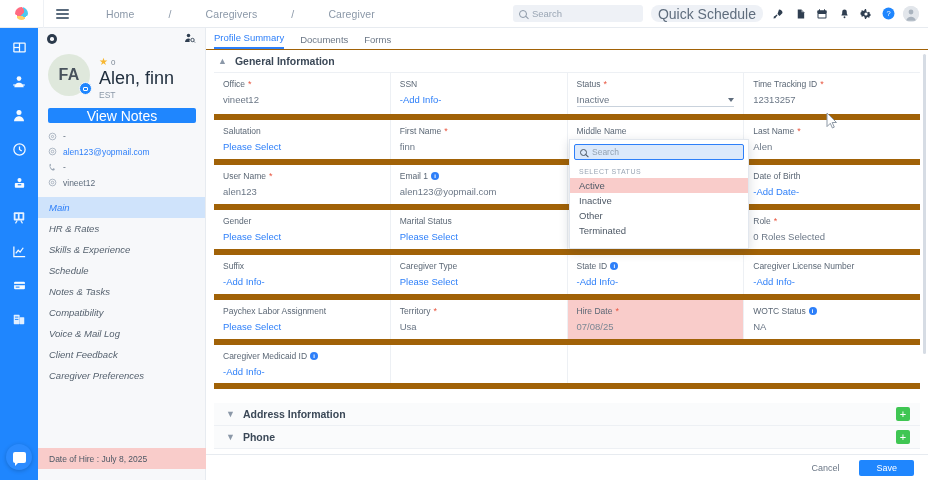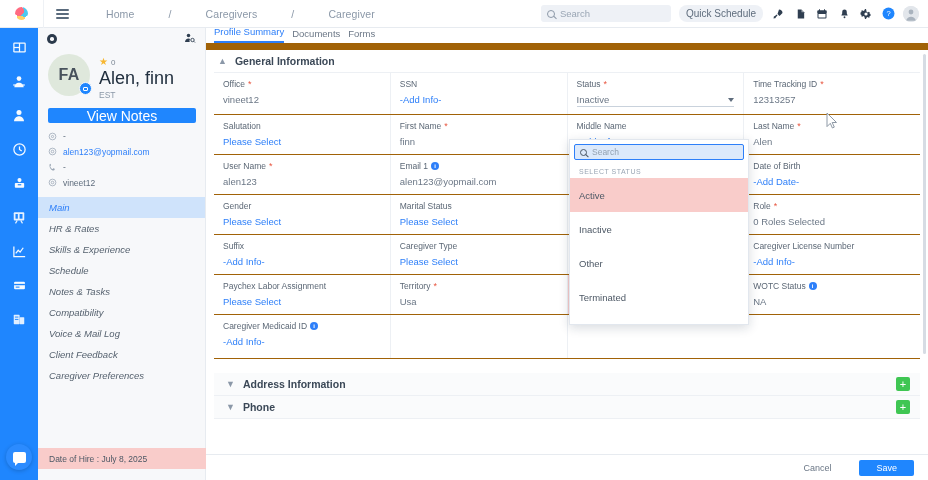--- a/index.html
+++ b/index.html
@@ -42,21 +42,21 @@
   }
   .search-box .sicon { width:8px;height:8px;border:1.2px solid #8d99a8;border-radius:50%;position:relative;flex:none; }
   .search-box .sicon::after { content:""; position:absolute; right:-3px; bottom:-2px; width:4px;height:1.2px;background:#8d99a8;transform:rotate(45deg); }
   .search-box input {
     border: none; background: transparent; outline: none;
     font-family: "Liberation Sans", sans-serif; font-size: 9.5px; color:#6d7a89; width: 100%;
   }
   .search-box input::placeholder { color:#9aa6b4; }
   .qs-btn {
     height: 17px; background: #eef1f6; border-radius: 8px; border: none;
-    font-family: "Liberation Sans", sans-serif; font-size: 10px; color: #5f6d7d;
+    font-family: "Liberation Sans", sans-serif; font-size: 14px; color: #5f6d7d;
     padding: 0 7px; cursor: pointer; white-space: nowrap;
   }
   .tb-icon { width: 14px; height: 14px; display:flex; align-items:center; justify-content:center; cursor:pointer; color:#2f3e50; }
   .tb-icon svg { display:block; }
   .avatar-top {
     width: 16px; height: 16px; border-radius: 50%; background: #dfe4ea;
     display:flex; align-items:flex-end; justify-content:center; overflow:hidden; cursor:pointer;
   }
 
   
@@ -118,30 +118,30 @@
     font-size: 9.5px; color:#56626f; cursor:pointer;
   }
   .nav-item.active { background:#cfe3fb; color:#2d7ff9; }
   .hire-banner {
     position:absolute; left:0; width:168px; top:420px; height:21px; background:#f9ccca;
     display:flex; align-items:center; padding-left:11px; font-size:8.5px; color:#4d5865;
   }
 
   
   .main { position: absolute; top: 28px; left: 206px; width: 722px; height: 452px; background:#fff; }
-  .tabs { height: 22px; display:flex; align-items:flex-end; gap: 8px; padding-left: 8px; border-bottom:7px solid #a16207; }
+  .tabs { height: 22px; display:flex; align-items:flex-end; gap: 16px; padding-left: 8px; border-bottom:1px solid #a16207; }
   .tab { font-size: 9.5px; color:#6b7786; padding-bottom:4px; cursor:pointer; }
   .tab.active { color:#2d7ff9; border-bottom:2px solid #2d7ff9; }
 
   .sect-header { height: 22px; display:flex; align-items:center; gap:8px; padding-left: 12px; }
   .caret { font-size: 9px; color:#8b98a8; }
   .sect-title { font-size: 10.5px; font-weight:bold; color:#3b4857; }
 
   .grid { margin: 0 8px; border-top:1px solid #edf0f4; }
-  .grow { display:flex; border-bottom:1px solid #a16207; }
+  .grow { display:flex; border-bottom:6px solid #a16207; }
   .cell {
     flex: 1 1 0; min-width:0; padding: 6px 9px 7px 9px; border-right:1px solid #edf0f4; position:relative;
   }
   .cell:last-child { border-right:none; }
   .clabel { font-size: 8.5px; color:#5b6775; white-space:nowrap; display:flex; align-items:center; gap:3px; }
   .req { color:#e8553f; font-size:9px; line-height:1; }
   .info-i {
     width:8px;height:8px;border-radius:50%;background:#2d7ff9;color:#fff;font-size:6px;
     display:inline-flex;align-items:center;justify-content:center; font-weight:bold;
   }
@@ -166,37 +166,37 @@
   }
   .dd-search {
     margin: 4px; height: 16px; background:#dce9fb; border:1px solid #2d7ff9; border-radius:2px;
     display:flex; align-items:center; gap:5px; padding: 0 5px;
   }
   .dd-search .sicon2 { width:7px;height:7px;border:1.2px solid #4a5867;border-radius:50%;position:relative;flex:none; }
   .dd-search .sicon2::after{content:"";position:absolute;right:-2.5px;bottom:-1.5px;width:3.5px;height:1.2px;background:#4a5867;transform:rotate(45deg);}
   .dd-search input { border:none;background:transparent;outline:none;font-family:"Liberation Sans",sans-serif;font-size:8.5px;color:#5f6d7d;width:100%; }
   .dd-search input::placeholder{color:#93a1b1;}
   .dd-group { font-size: 7px; color:#9aa6b4; letter-spacing:.5px; padding: 4px 9px 3px 9px; }
-  .dd-opt { height: 34px; display:flex; align-items:center; padding-left:9px; font-size:9.5px; color:#4d5865; cursor:pointer; }
+  .dd-opt { height: 15px; display:flex; align-items:center; padding-left:9px; font-size:9.5px; color:#4d5865; cursor:pointer; }
   .dd-opt.sel { background:#f9ccca; }
   .dd-pad { height: 10px; }
 
   .collapsed-row {
     height: 23px; display:flex; align-items:center; gap:8px; padding-left:12px;
     border-bottom:1px solid #edf0f4; background:#fafbfc;
   }
   .collapsed-row .ctitle { font-size:10.5px; font-weight:bold; color:#3b4857; }
   .add-green {
     position:absolute; right:10px; width:14px;height:14px;background:#3fc653;border-radius:2px;
     color:#fff; font-size:11px; display:flex;align-items:center;justify-content:center; cursor:pointer; line-height:1;
   }
 
   .footer {
     position:absolute; bottom:0; left:0; width:722px; height:26px; background:#fff;
-    border-top:1px solid #e7ebf0; display:flex; align-items:center; justify-content:flex-end; gap:16px; padding-right:14px;
+    border-top:1px solid #e7ebf0; display:flex; align-items:center; justify-content:flex-end; gap:8px; padding-right:14px;
   }
   .btn-cancel { height:16px; padding:0 12px; border:none; background:transparent; color:#6b7786;
     font-family:"Liberation Sans",sans-serif; font-size:9px; cursor:pointer; }
   .btn-save { height:16px; padding:0 17px; border:none; background:#1f86fe; color:#fff; border-radius:2px;
     font-family:"Liberation Sans",sans-serif; font-size:9px; cursor:pointer; }
 
   .vscroll { position:absolute; right:2px; top:26px; width:3px; height:300px; background:#d6dce4; border-radius:2px; }
 
   .cursor { position:absolute; left:826px; top:112px; z-index:60; pointer-events:none; }
 </style>

